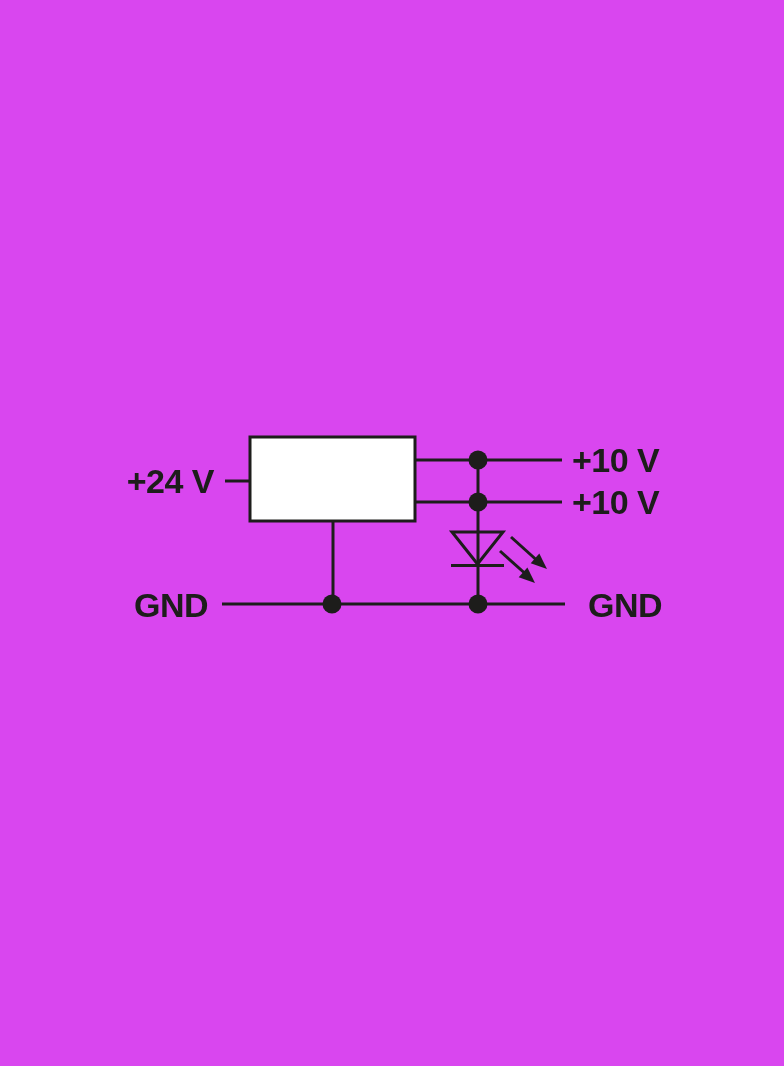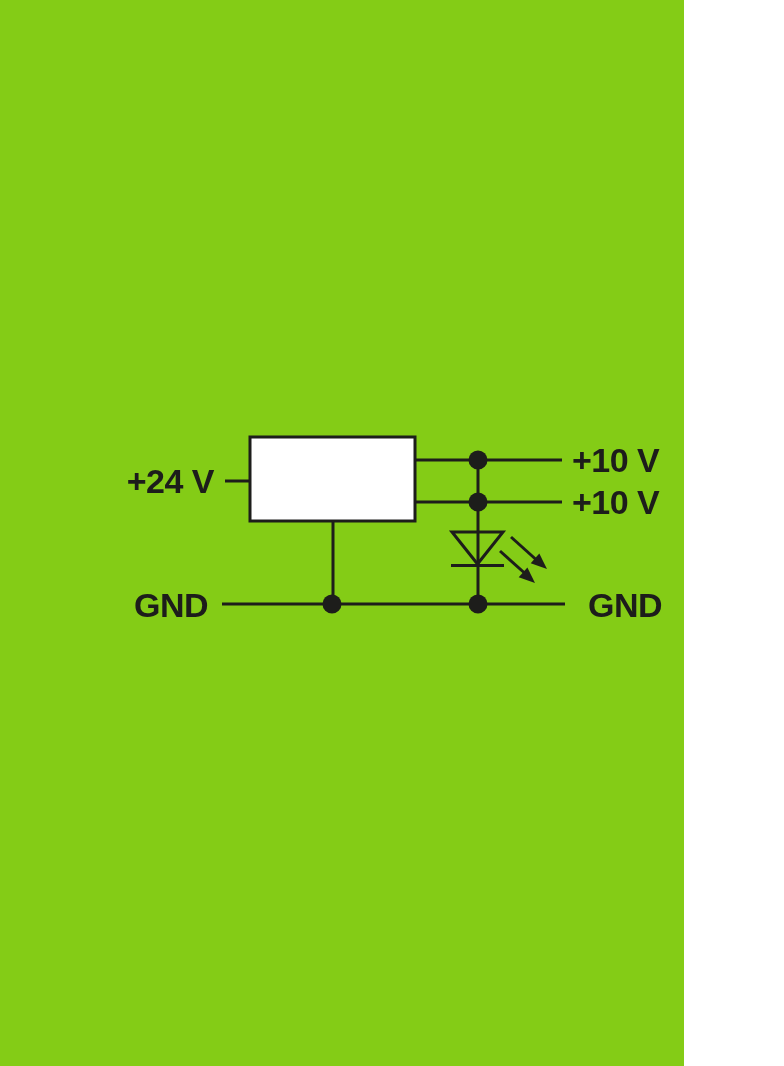--- a/index.html
+++ b/index.html
@@ -2,23 +2,23 @@
 <html><head>
 <meta charset="utf-8">
 <style>
   html, body {
     margin: 0;
     padding: 0;
     background: #ffffff;
   }
   .page {
     position: relative;
-    width: 684px;
+    width: 784px;
     height: 1066px;
-    background: #84cc16;
+    background: #d946ef;
     overflow: hidden;
   }
   svg.schematic {
     position: absolute;
     left: 0;
     top: 0;
     width: 784px;
     height: 1066px;
   }
   svg.schematic text {

